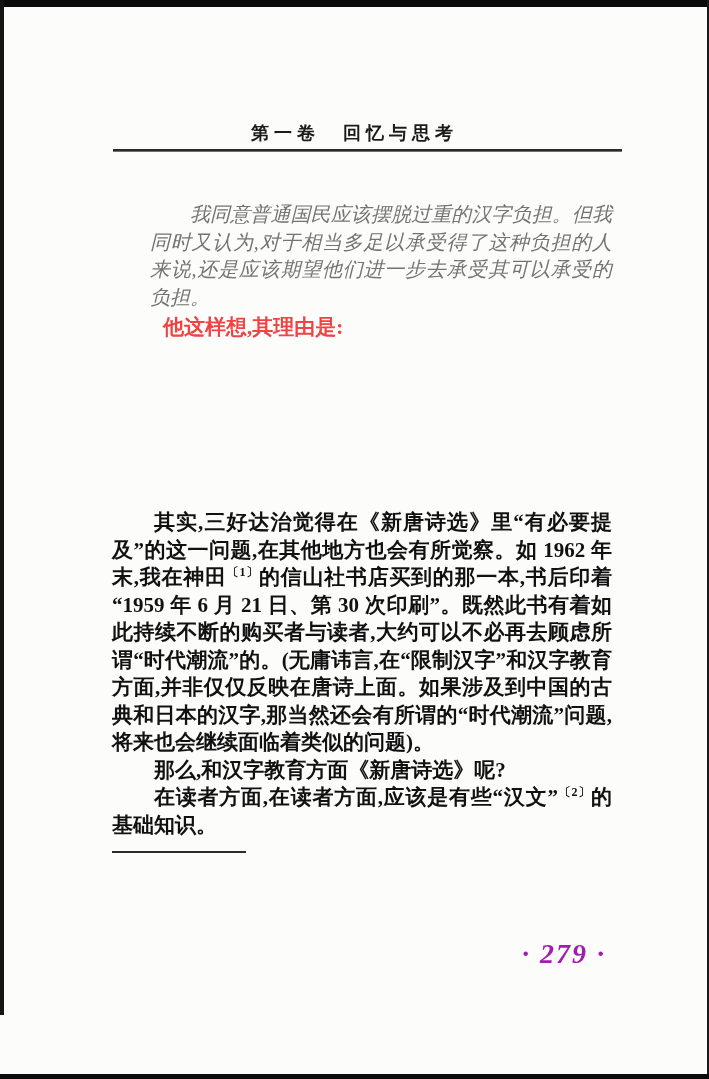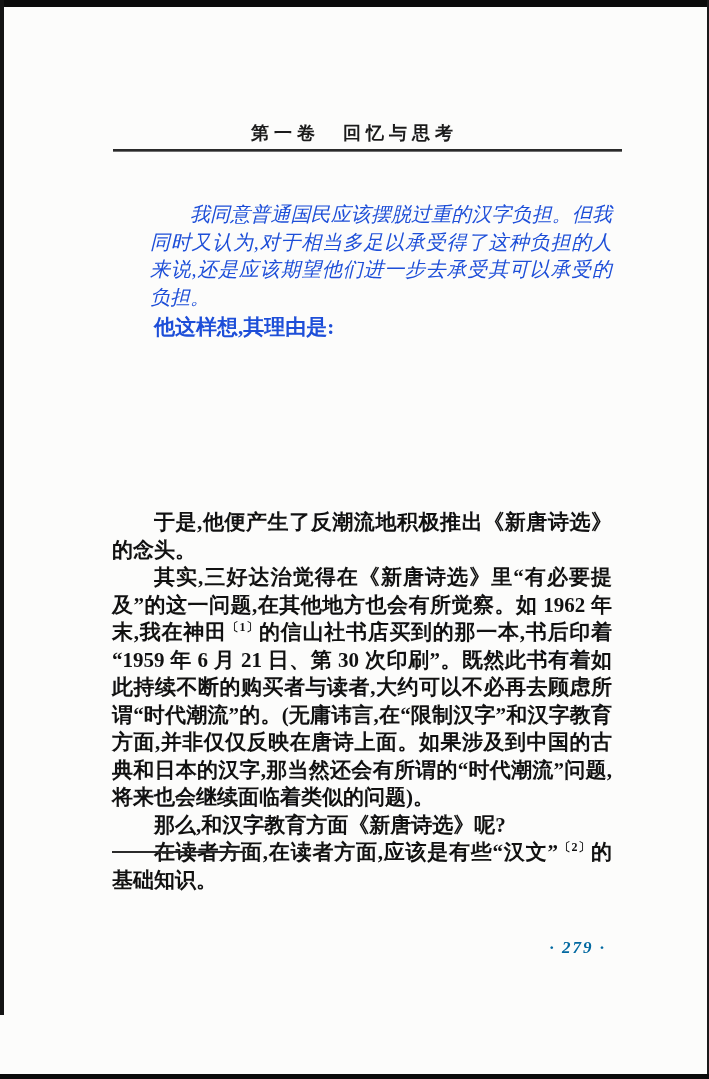--- a/index.html
+++ b/index.html
@@ -41,34 +41,34 @@
 
   .blockquote {
     position: absolute;
     left: 150px;
     width: 462px;
     font-size: 20px;
     line-height: 27.5px;
     text-align: justify;
     text-indent: 2em;
     font-style: italic; 
-    color: #1d4ed8;
+    color: #737373;
   }
   .quote-1 { top: 201px; }
   .quote-2 { top: 369px; }
 
   .intro-line {
     position: absolute;
-    top: 314px; left: 112px;
+    top: 314px; left: 121px;
     width: 500px;
     font-size: 21px;
     line-height: 27.5px;
     text-indent: 2em;
     font-weight: 600;
-    color: #1d4ed8;
+    color: #ef4444;
   }
 
   .body-text {
     position: absolute;
     top: 509px; left: 112px;
     width: 500px;
     font-size: 21px;
     line-height: 27.5px;
     text-align: justify;
     font-weight: 600;
@@ -100,25 +100,25 @@
   }
   .footnotes p { text-indent: 2em; }
   .fn-marker { margin-right: 10px; }
 
   .page-number {
     position: absolute;
     top: 938px; left: 112px;
     width: 500px;
     text-align: right;
     padding-right: 6px;
-    font-size: 17px;
+    font-size: 28px;
     font-weight: bold;
     font-style: italic;
     letter-spacing: 2px;
-    color: #0369a1;
+    color: #a21caf;
   }
 </style>
 </head>
 <body>
 
 <div class="page">
   <div class="frame-top"></div>
   <div class="frame-left"></div>
   <div class="frame-right"></div>
   <div class="frame-bottom"></div>
@@ -126,23 +126,20 @@
   <div class="running-head">第一卷　回忆与思考</div>
   <div class="head-rule"></div>
 
   <div class="blockquote quote-1">我同意普通国民应该摆脱过重的汉字负担。但我同时又认为,对于相当多足以承受得了这种负担的人来说,还是应该期望他们进一步去承受其可以承受的负担。</div>
 
   <div class="intro-line">他这样想,其理由是:</div>
 
 
   <div class="body-text">
     <p>
-      <span>于是,他便产生了反潮流地积极推出《新唐诗选》的念头。</span>
-    </p>
-    <p>
       <span>其实,三好达治觉得在《新唐诗选》里“有必要提及”的这一问题,在其他地方也会有所觉察。如 1962 年末,我在神田</span><sup class="fn-ref">〔1〕</sup><span>的信山社书店买到的那一本,书后印着“1959 年 6 月 21 日、第 30 次印刷”。既然此书有着如此持续不断的购买者与读者,大约可以不必再去顾虑所谓“时代潮流”的。(无庸讳言,在“限制汉字”和汉字教育方面,并非仅仅反映在唐诗上面。如果涉及到中国的古典和日本的汉字,那当然还会有所谓的“时代潮流”问题,将来也会继续面临着类似的问题)。</span>
     </p>
     <p>
       <span>那么,和汉字教育方面《新唐诗选》呢?</span>
     </p>
     <p>
       <span>在读者方面,在读者方面,应该是有些“汉文”</span><sup class="fn-ref">〔2〕</sup><span>的基础知识。</span>
     </p>
   </div>
 

